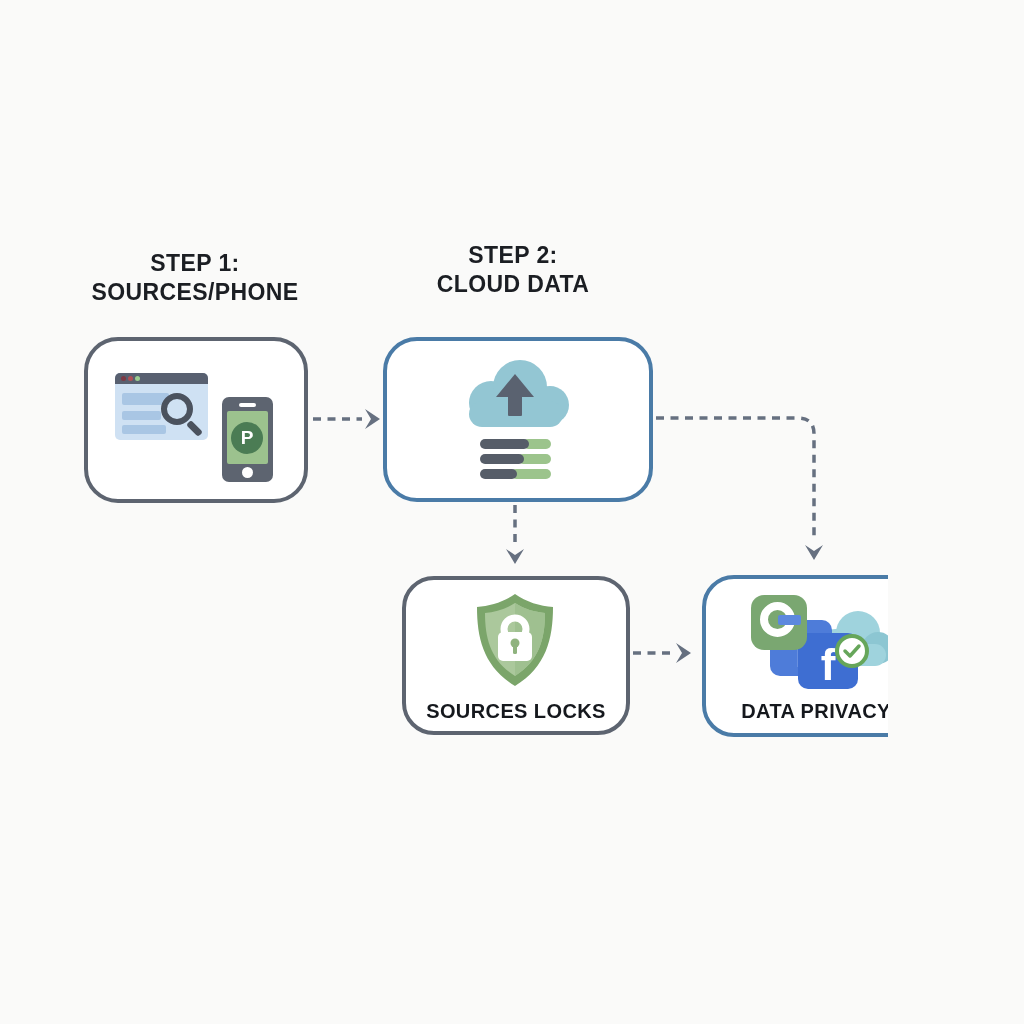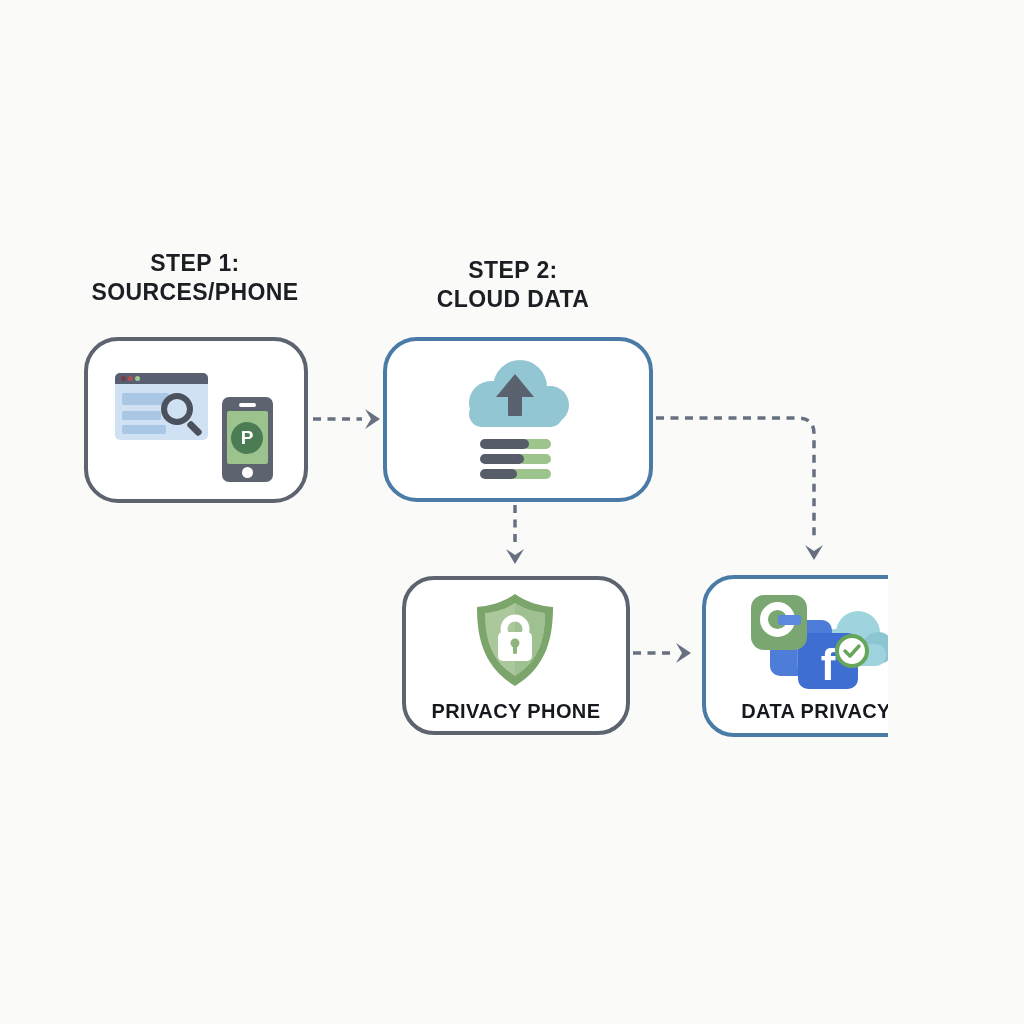--- a/index.html
+++ b/index.html
@@ -10,21 +10,21 @@
   }
   * { box-sizing:border-box; }
 
   
   .step-heading {
     position:absolute; width:270px; text-align:center;
     font-size:23px; font-weight:700; color:#1b1e23;
     line-height:29px; letter-spacing:0.4px;
   }
   #heading-step1 { left:60px; top:249px; }
-  #heading-step2 { left:378px; top:256px; }
+  #heading-step2 { left:378px; top:241px; }
 
   
   #connectors { position:absolute; left:0; top:0; z-index:0; }
 
   
   .node {
     position:absolute; background:#ffffff; border-radius:34px; z-index:1;
   }
   #node-browser-phone { left:84px;  top:337px; width:224px; height:166px; border:4.5px solid #5d6470; }
   #node-cloud-data    { left:383px; top:337px; width:270px; height:165px; border:4.5px solid #4a7ba7; }
@@ -194,21 +194,21 @@
     <path d="M42,3 C53,11 67,15 80,16 C80,48 73,76 42,95 C11,76 4,48 4,16 C17,15 31,11 42,3 Z" fill="#7ba56a"></path>
     <path d="M42,12 C51,18 62,21 72,22 C72,48 66,70 42,85 C18,70 12,48 12,22 C22,21 33,18 42,12 Z" fill="#abc89c"></path>
     <path d="M42,12 C51,18 62,21 72,22 C72,48 66,70 42,85 C18,70 12,48 12,22 C22,21 33,18 42,12 Z" fill="#9fc090" clip-path="url(#rhalf)"></path>
     <g>
       <circle cx="42" cy="38" r="11" fill="none" stroke="#ffffff" stroke-width="7"></circle>
       <rect x="25" y="41" width="34" height="29" rx="5" fill="#ffffff"></rect>
       <circle cx="42" cy="52" r="4.5" fill="#8fb37e"></circle>
       <rect x="40" y="54" width="4" height="9" rx="1.5" fill="#8fb37e"></rect>
     </g>
   </svg>
-  <div id="label-privacy" class="node-label">PRIVACY PHONE</div>
+  <div id="label-privacy" class="node-label">SOURCES LOCKS</div>
 
   <svg id="ds-cloud" width="84" height="62" viewBox="0 0 84 62">
     <circle cx="26" cy="40" r="17" fill="#9fd3dd"></circle>
     <circle cx="48" cy="27" r="22" fill="#9fd3dd"></circle>
     <circle cx="68" cy="42" r="16" fill="#8cc6d2"></circle>
     <rect x="10" y="38" width="66" height="22" rx="11" fill="#9fd3dd"></rect>
   </svg>
   <div id="f-square-1" class="f-square">
     <span class="f-glyph">f</span>
   </div>

